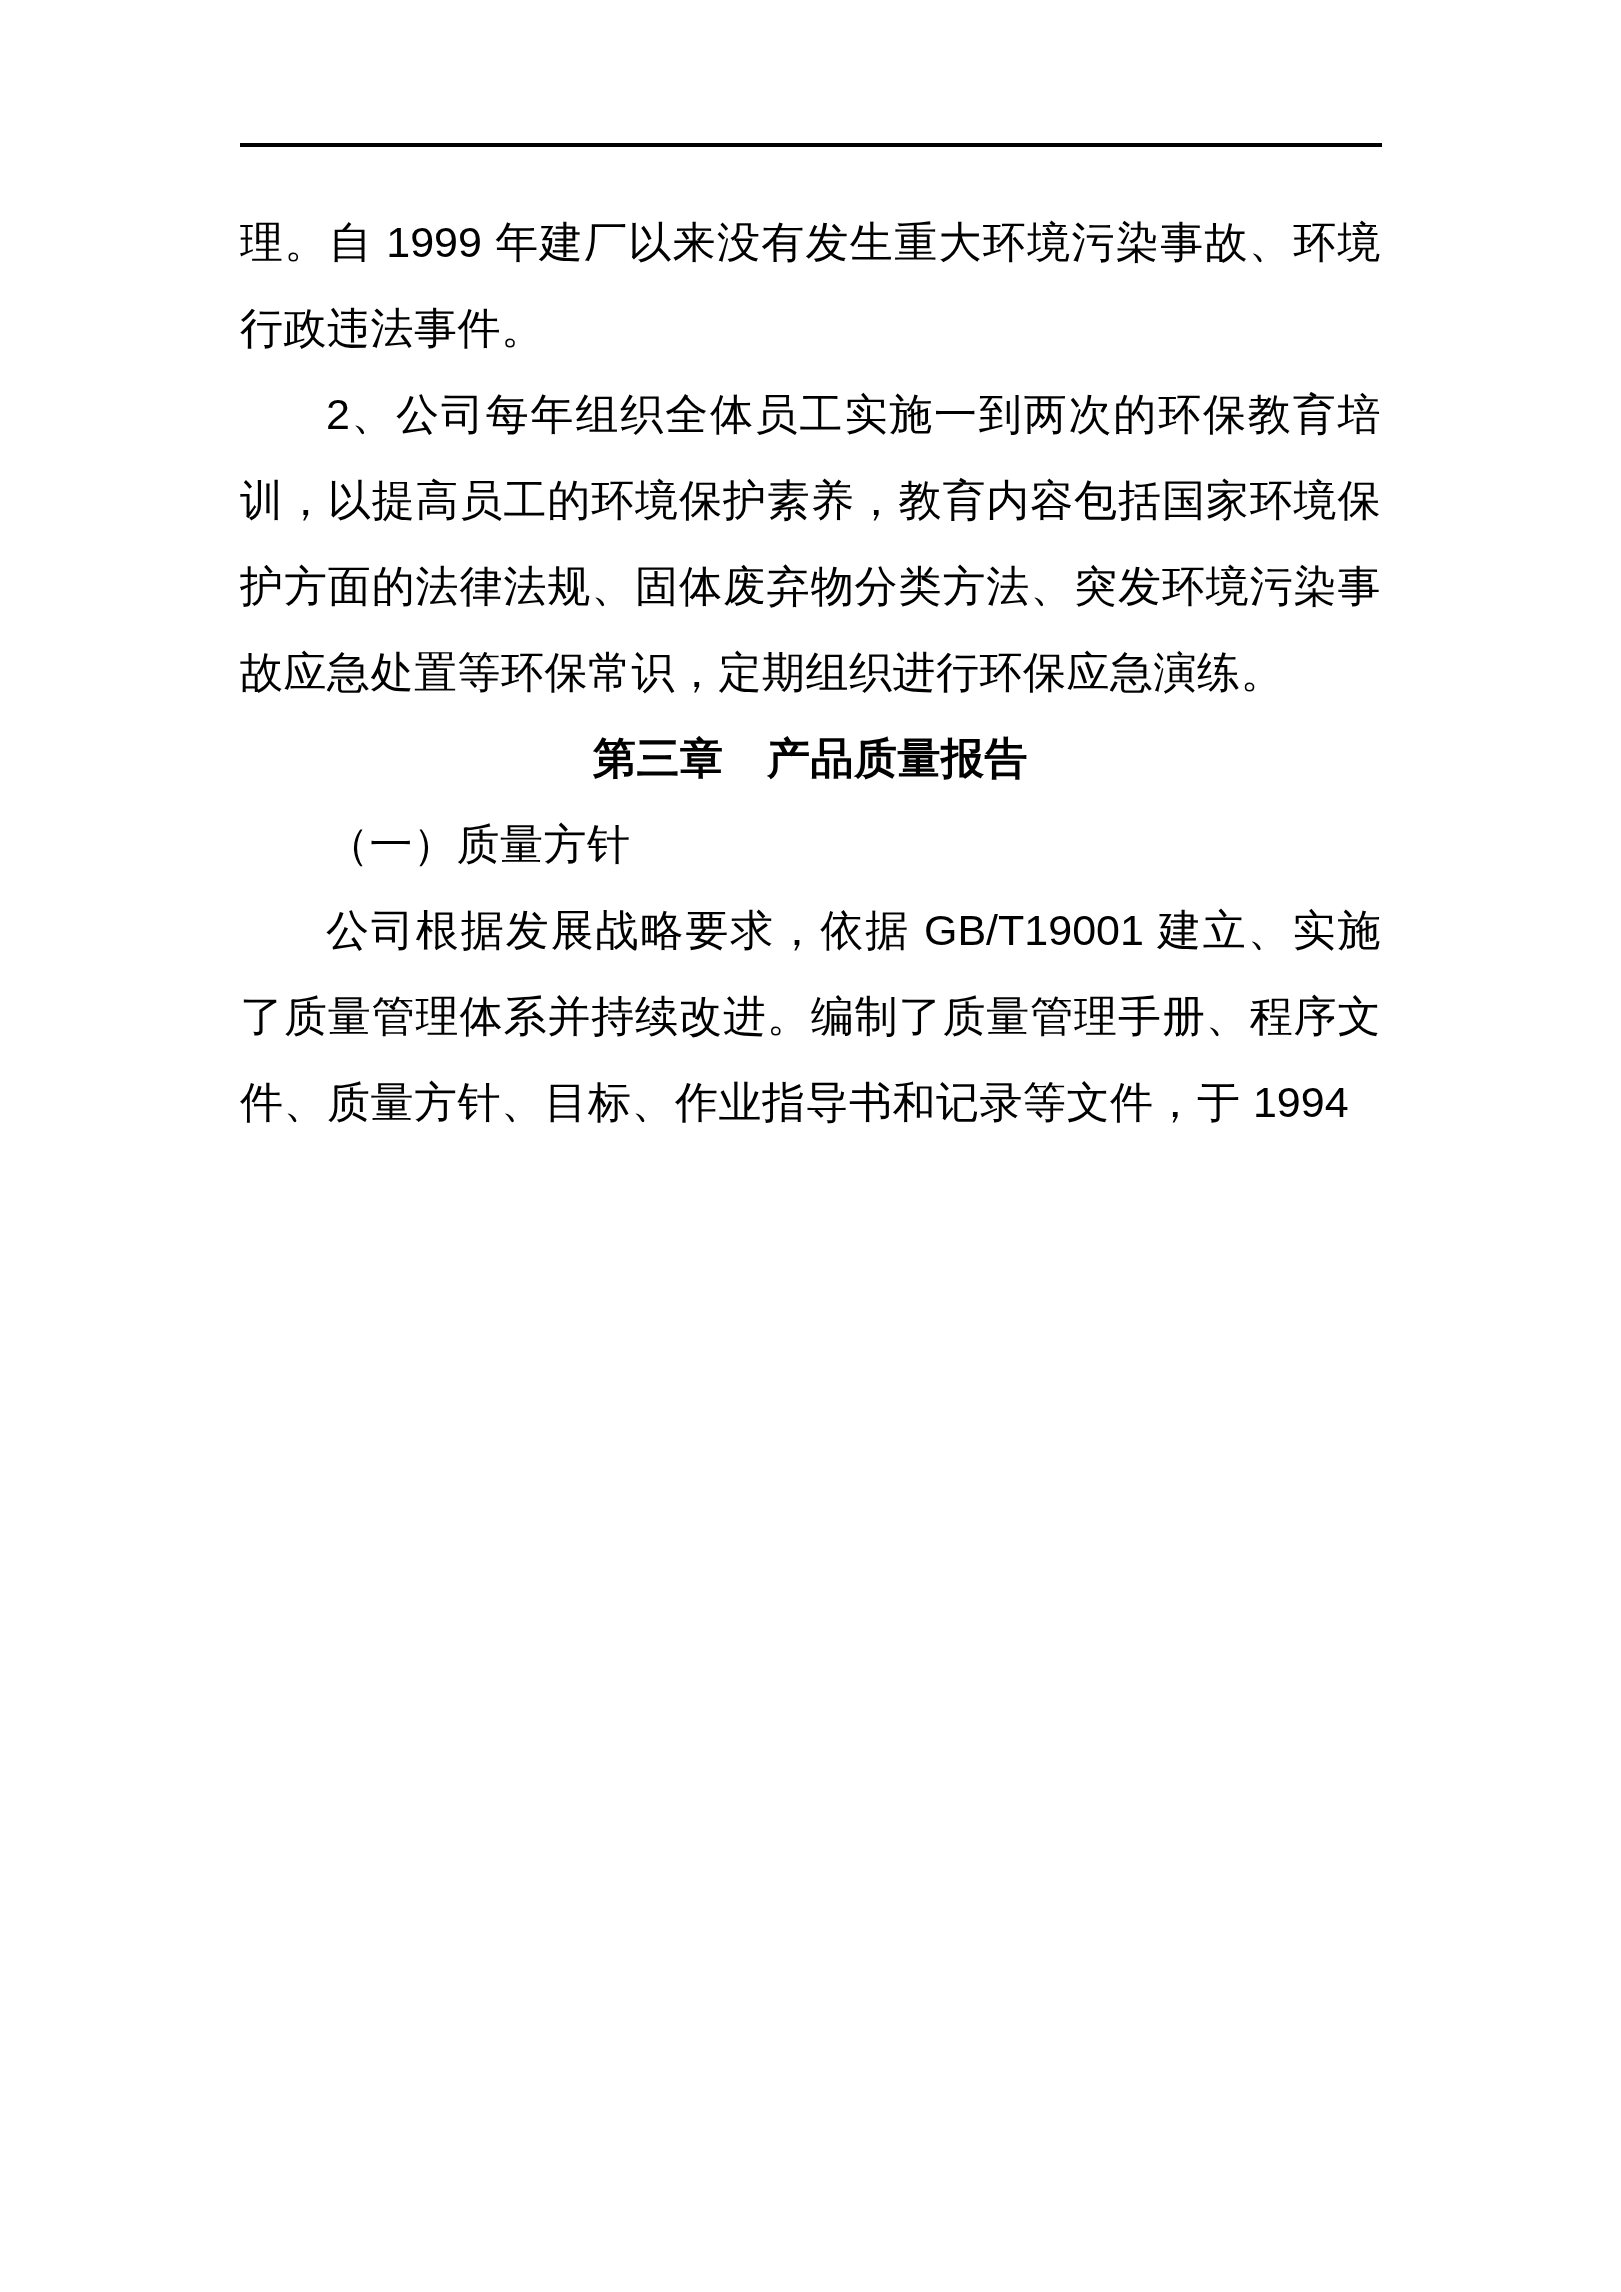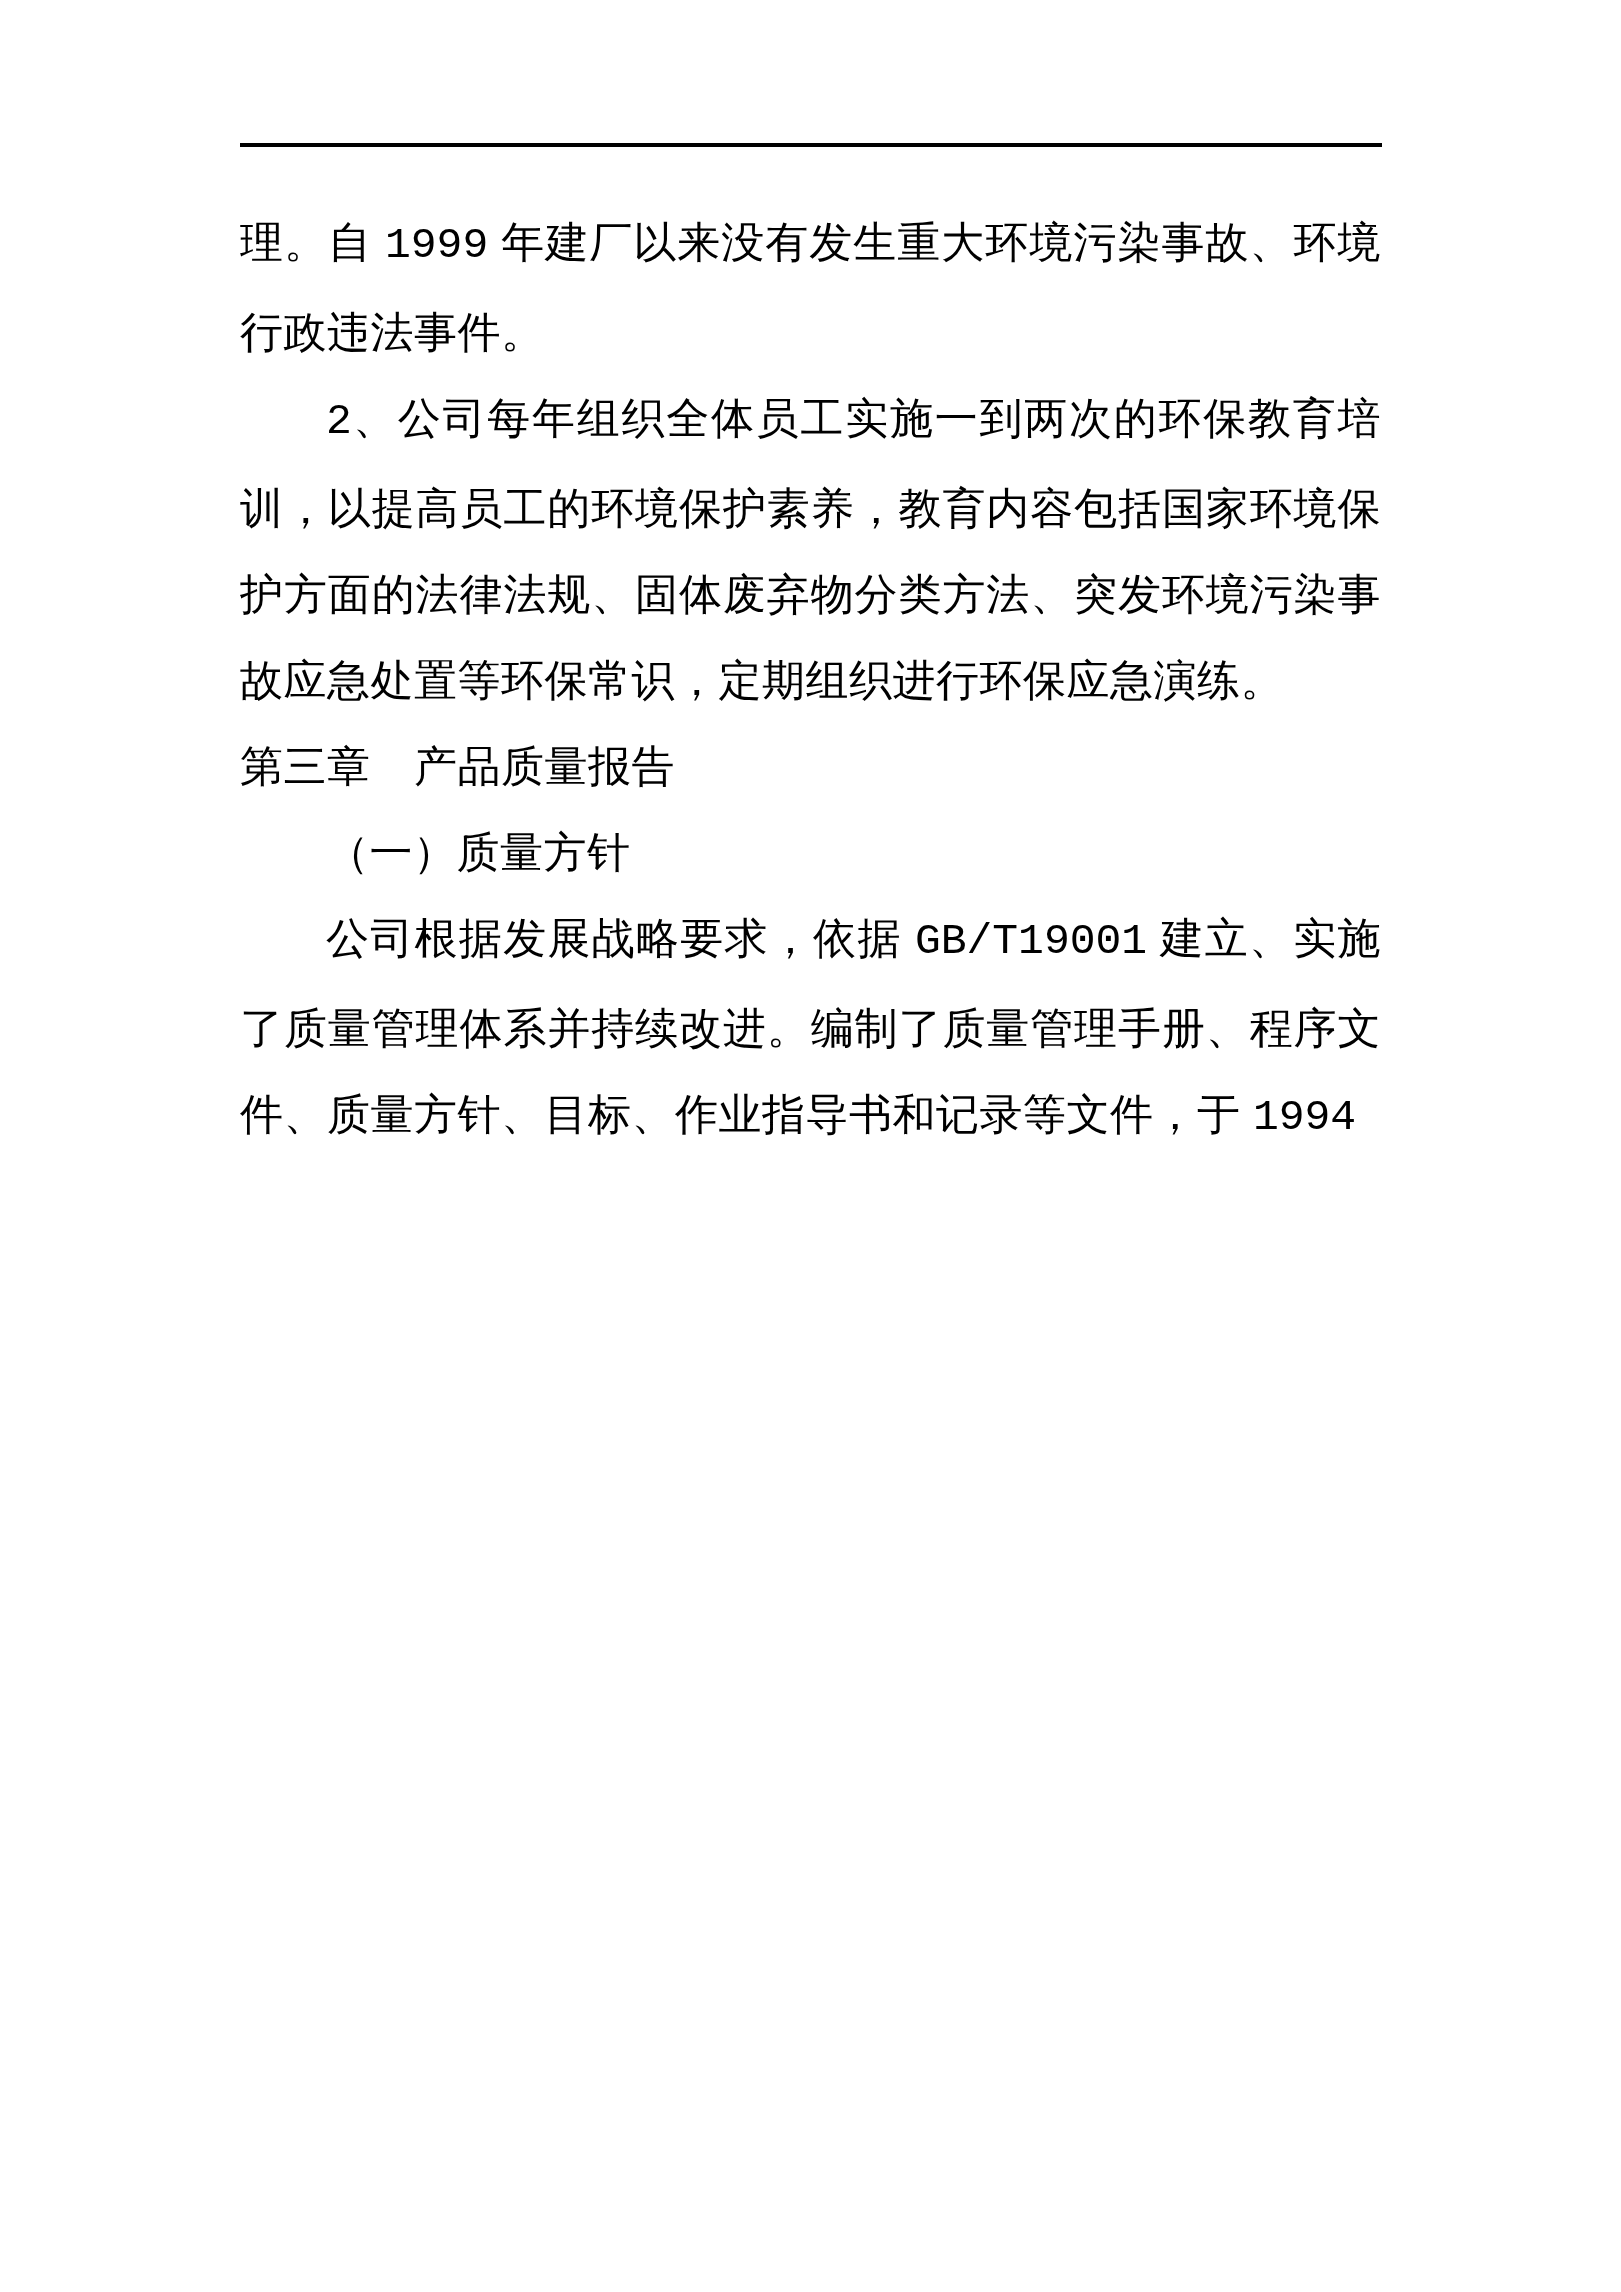--- a/index.html
+++ b/index.html
@@ -37,26 +37,26 @@
     letter-spacing: 0.5px;
   }
   .doc-body p {
     margin: 0;
     padding: 0;
   }
   p.indent {
     text-indent: 2em;
   }
   p.chapter-heading {
-    text-align: left;
+    text-align: center;
     text-indent: 0;
-    font-weight: normal;
+    font-weight: bold;
   }
   .latin {
-    font-family: Liberation Mono, monospace;
+    font-family: Liberation Sans, sans-serif;
     letter-spacing: 0;
   }
 </style>
 </head>
 <body>
 
 <div class="page">
 
   <div class="header-rule"></div>
 

